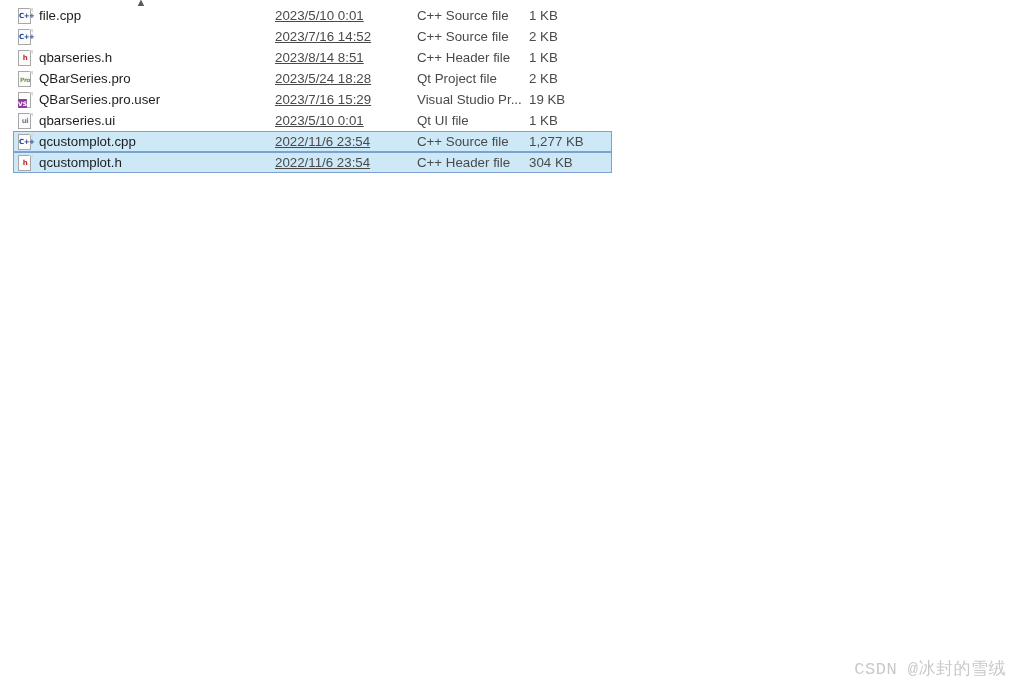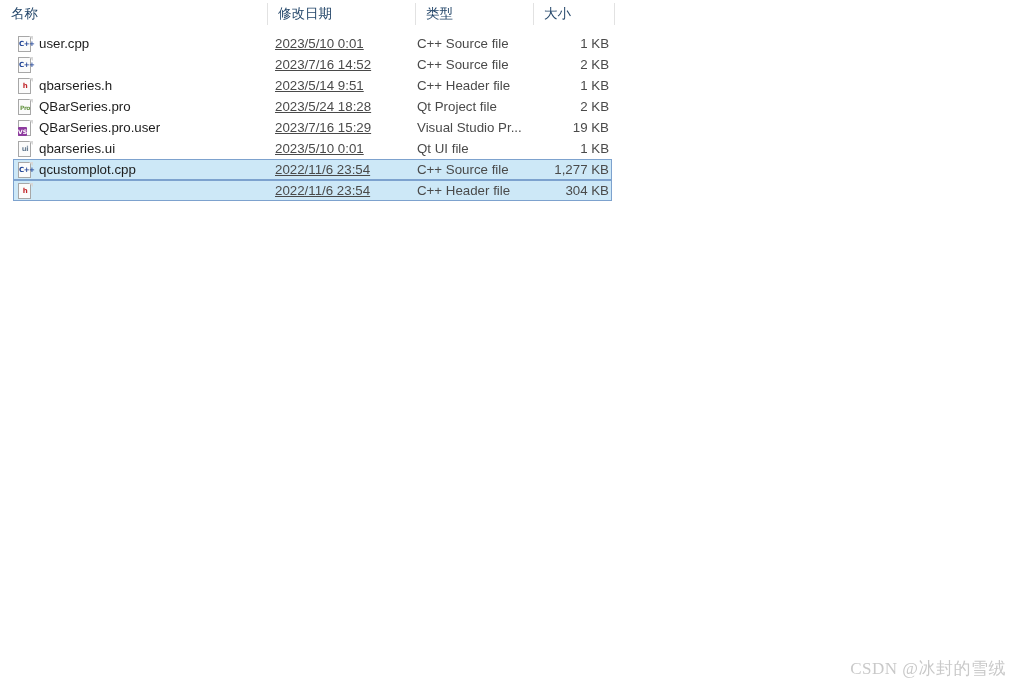--- a/index.html
+++ b/index.html
@@ -97,21 +97,21 @@
     height: 19px;
     line-height: 19px;
     font-size: 13.3px;
     color: #4a4a4a;
     white-space: nowrap;
     overflow: hidden;
   }
   .cell.name  { left: 25px;  width: 228px; color: #1d1d1d; }
   .cell.date  { left: 261px; width: 140px; text-decoration: underline; }
   .cell.type  { left: 403px; width: 112px; }
-  .cell.size  { left: 515px; width: 80px; text-align: right; }
+  .cell.size  { left: 515px; width: 80px; text-align: left; }
 
   
   .ficon {
     position: absolute;
     left: 4px;
     top: 2px;
     width: 15px;
     height: 16px;
   }
   .ficon .page {
@@ -169,50 +169,39 @@
 
   
   .watermark {
     position: absolute;
     right: 18px;
     bottom: 14px;
     font-size: 17px;
     color: #c9c9c9;
     letter-spacing: 0.5px;
     white-space: nowrap;
-    font-family: Liberation Serif, serif;
+    font-family: Liberation Mono, monospace;
   }
 </style>
 </head>
 <body>
 
 <div id="explorer">
 
   <div class="sort-indicator">▲</div>
 
-  <div class="col-header">
-    <div class="hcell c-name">名称</div>
-    <div class="hcell c-date">修改日期</div>
-    <div class="hcell c-type">类型</div>
-    <div class="hcell c-size">大小</div>
-
-    <div class="hsep s1"></div>
-    <div class="hsep s2"></div>
-    <div class="hsep s3"></div>
-    <div class="hsep s4"></div>
-  </div>
 
   <div class="rows" id="rows-container">
       <div class="row">
         <span class="ficon cpp">
           <span class="page"></span>
           <span class="fold"></span>
           <span class="tag">C++</span>
         </span>
-        <span class="cell name">user.cpp</span>
+        <span class="cell name">file.cpp</span>
         <span class="cell date">2023/5/10 0:01</span>
         <span class="cell type">C++ Source file</span>
         <span class="cell size">1 KB</span>
       </div>
       <div class="row">
         <span class="ficon cpp">
           <span class="page"></span>
           <span class="fold"></span>
           <span class="tag">C++</span>
         </span>
@@ -220,21 +209,21 @@
         <span class="cell type">C++ Source file</span>
         <span class="cell size">2 KB</span>
       </div>
       <div class="row">
         <span class="ficon h">
           <span class="page"></span>
           <span class="fold"></span>
           <span class="tag">h</span>
         </span>
         <span class="cell name">qbarseries.h</span>
-        <span class="cell date">2023/5/14 9:51</span>
+        <span class="cell date">2023/8/14 8:51</span>
         <span class="cell type">C++ Header file</span>
         <span class="cell size">1 KB</span>
       </div>
       <div class="row">
         <span class="ficon pro">
           <span class="page"></span>
           <span class="fold"></span>
           <span class="tag">Pro</span>
         </span>
         <span class="cell name">QBarSeries.pro</span>
@@ -275,20 +264,21 @@
         <span class="cell date">2022/11/6 23:54</span>
         <span class="cell type">C++ Source file</span>
         <span class="cell size">1,277 KB</span>
       </div>
       <div class="row selected">
         <span class="ficon h">
           <span class="page"></span>
           <span class="fold"></span>
           <span class="tag">h</span>
         </span>
+        <span class="cell name">qcustomplot.h</span>
         <span class="cell date">2022/11/6 23:54</span>
         <span class="cell type">C++ Header file</span>
         <span class="cell size">304 KB</span>
       </div>
     </div>
 </div>
 
 <div class="watermark">CSDN @冰封的雪绒</div>
 
 </body></html>

